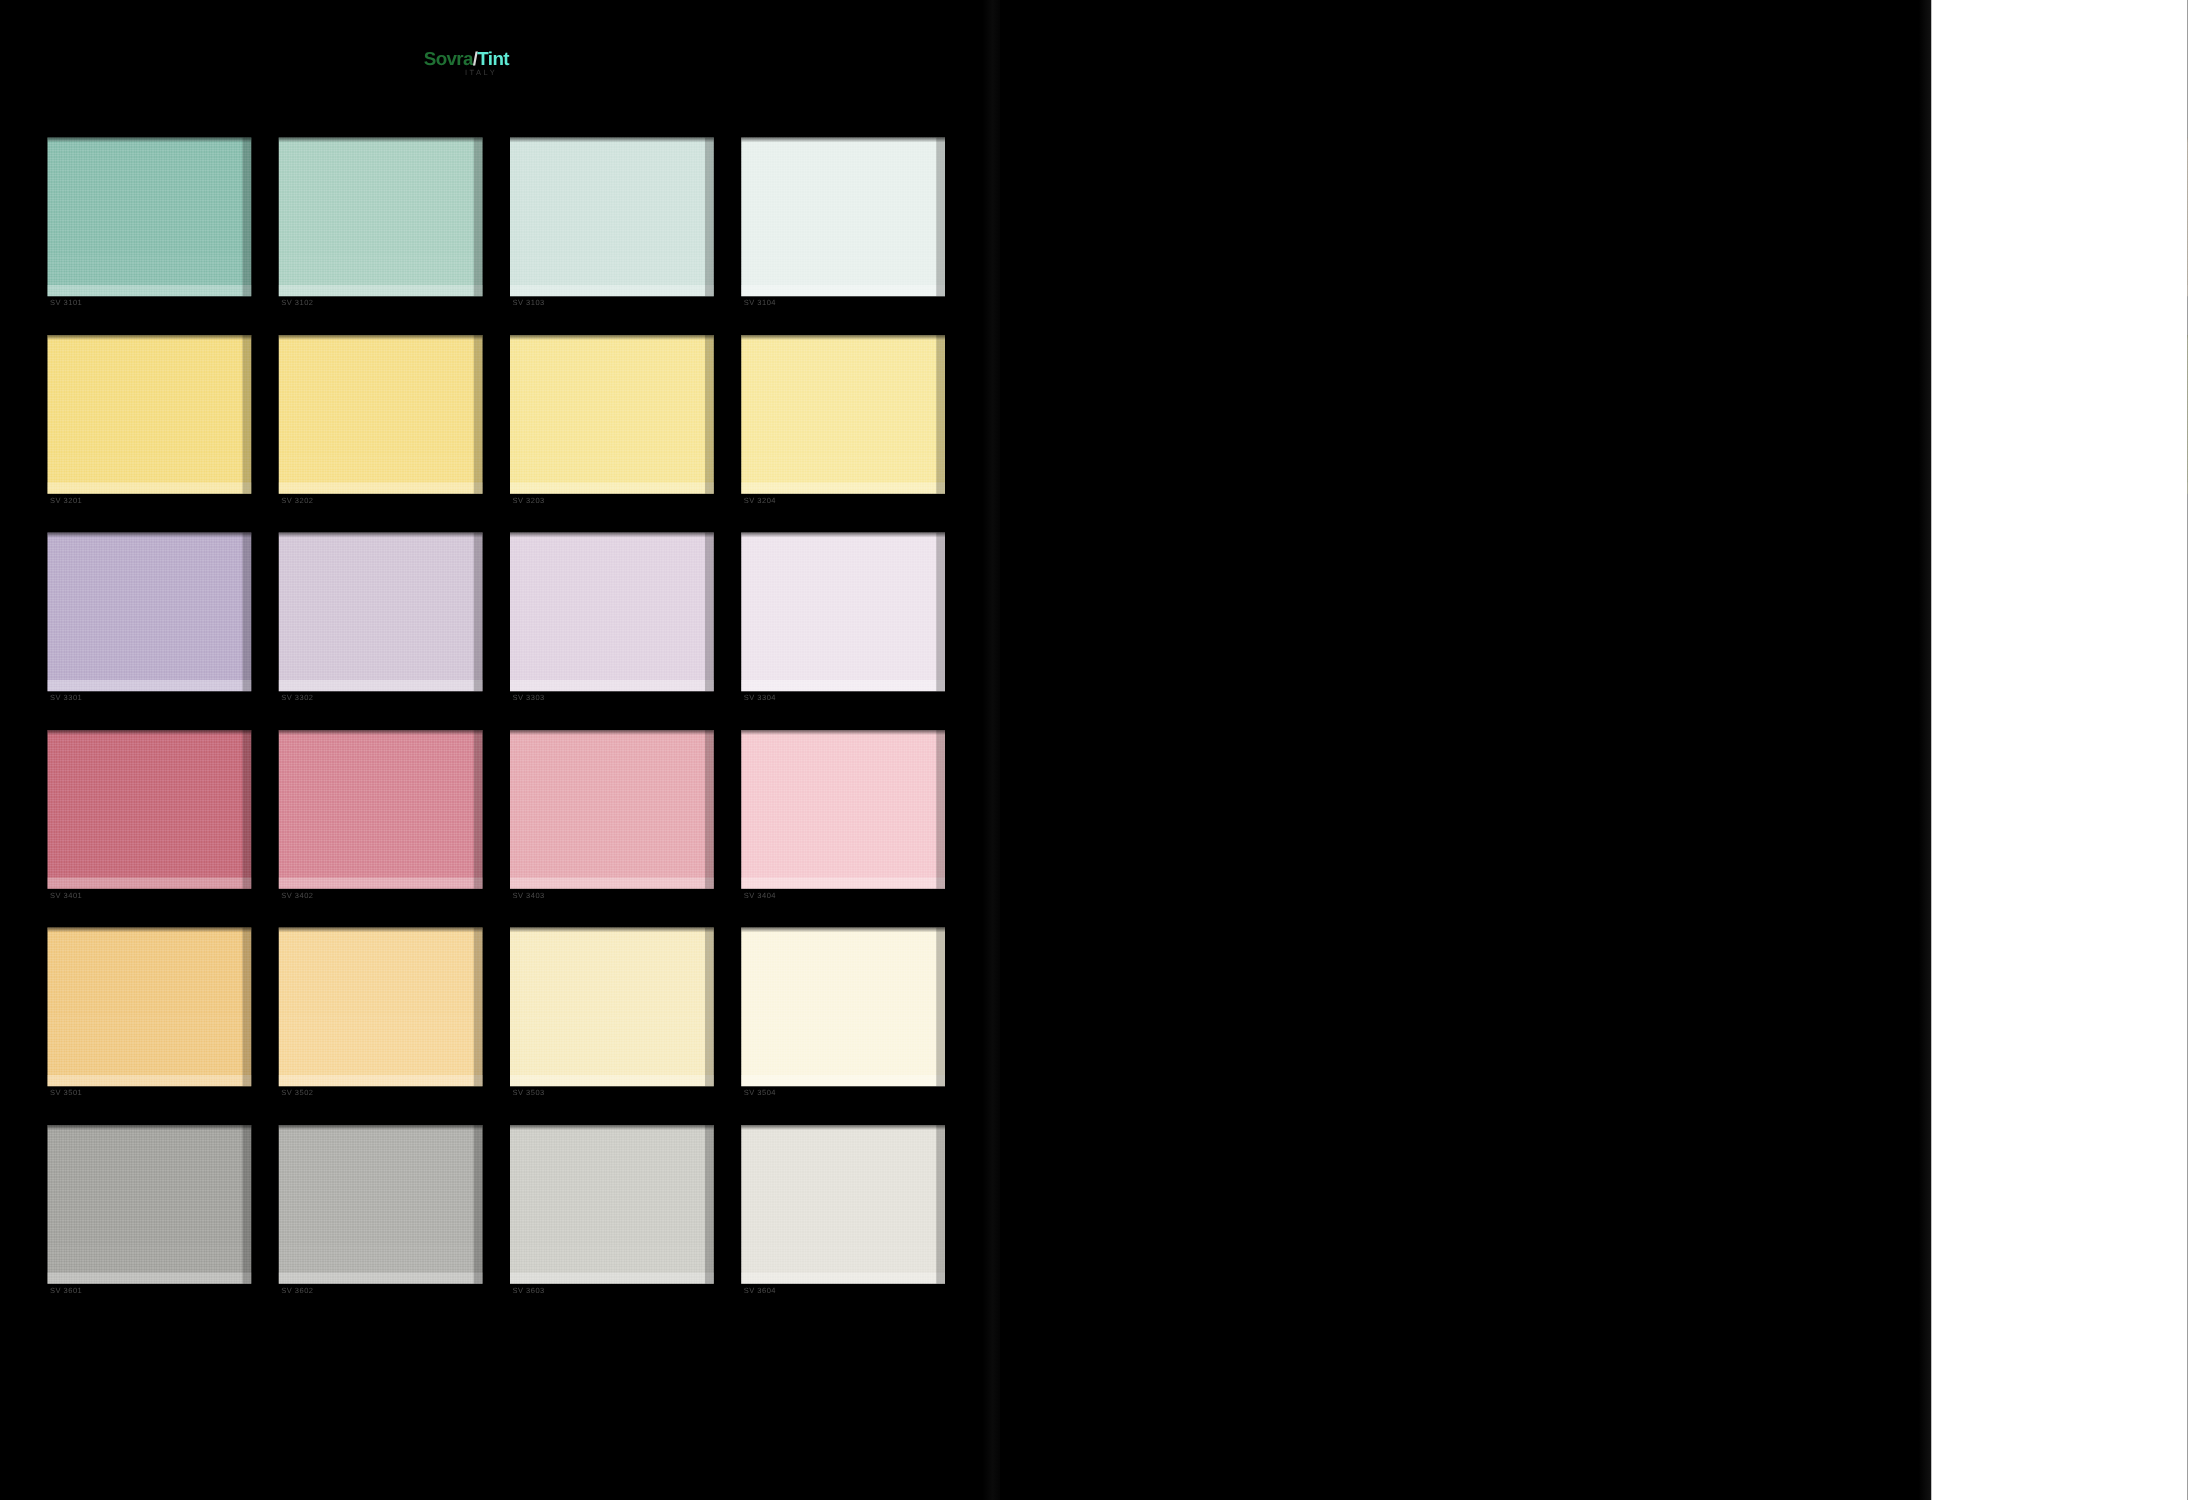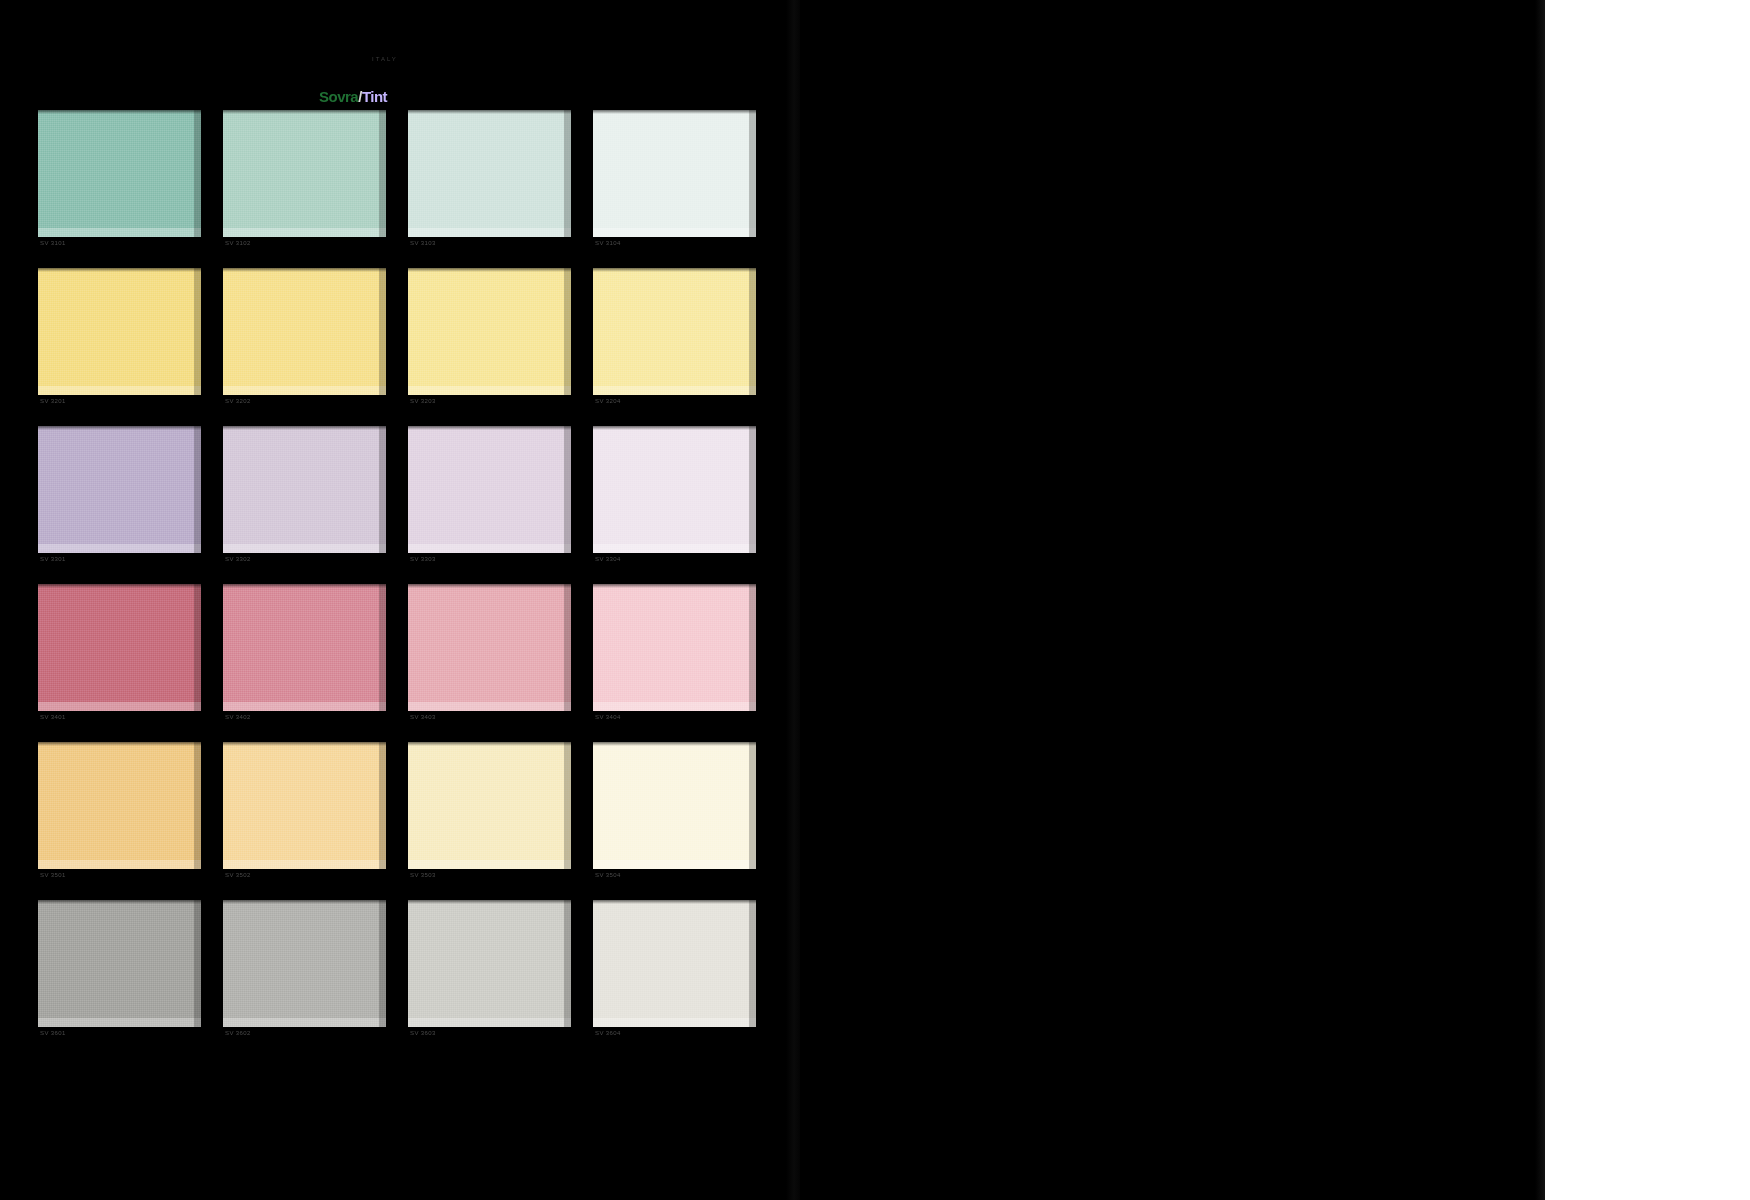--- a/index.html
+++ b/index.html
@@ -34,31 +34,31 @@
   #page-right{left:800px;width:745px;}
 
   
   #gutter{
     position:absolute;left:786px;top:0;width:18px;height:1200px;
     background:linear-gradient(to right,#000 0%,#0a0a0a 45%,#000 100%);
   }
 
   
   #brand-logo{
-    position:absolute;left:319px;top:32px;
+    position:absolute;left:339px;top:32px;
     width:145px;height:30px;
-    display:flex;align-items:flex-end;margin-top:42px;
+    display:flex;align-items:center;
   }
   .brand-word{
     font-size:15px;font-weight:bold;letter-spacing:-0.5px;
     line-height:1;
   }
   .brand-green{color:#1f6f33;}
   .brand-white{color:#d9d9d9;}
-  .brand-red{color:#c4b5fd;}
+  .brand-red{color:#5eead4;}
   #brand-sub{
     position:absolute;left:372px;top:56px;
     font-size:6px;color:#3a3a3a;letter-spacing:2px;
   }
 
   
   .grid{position:absolute;display:grid;}
   #grid-left{
     left:38px;top:110px;
     width:722px;

